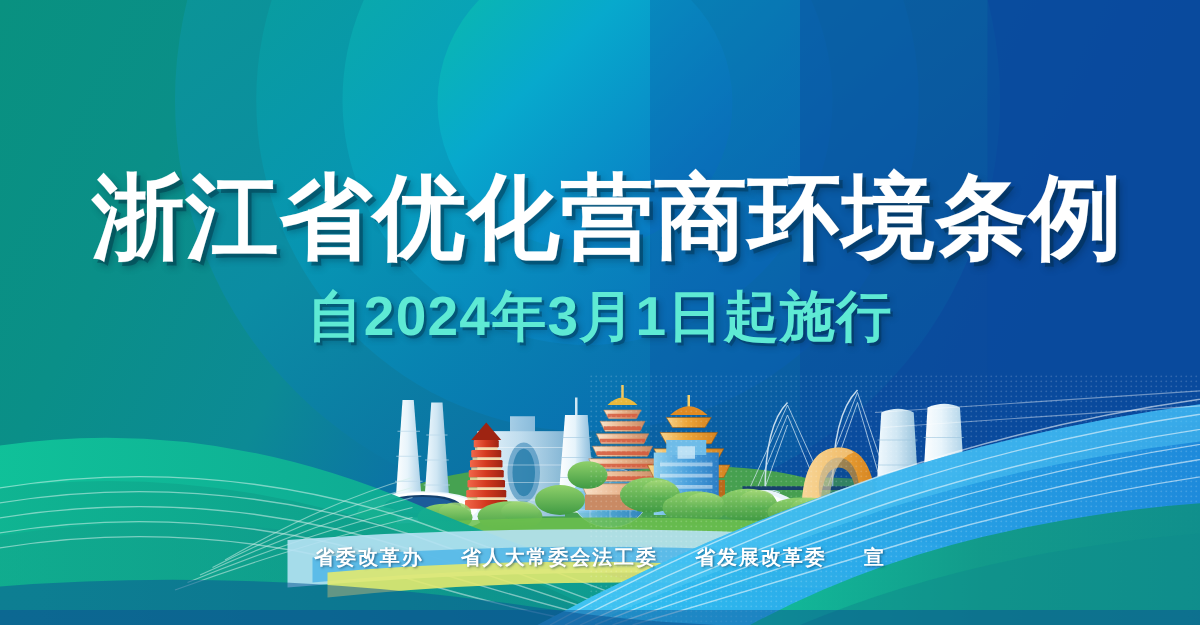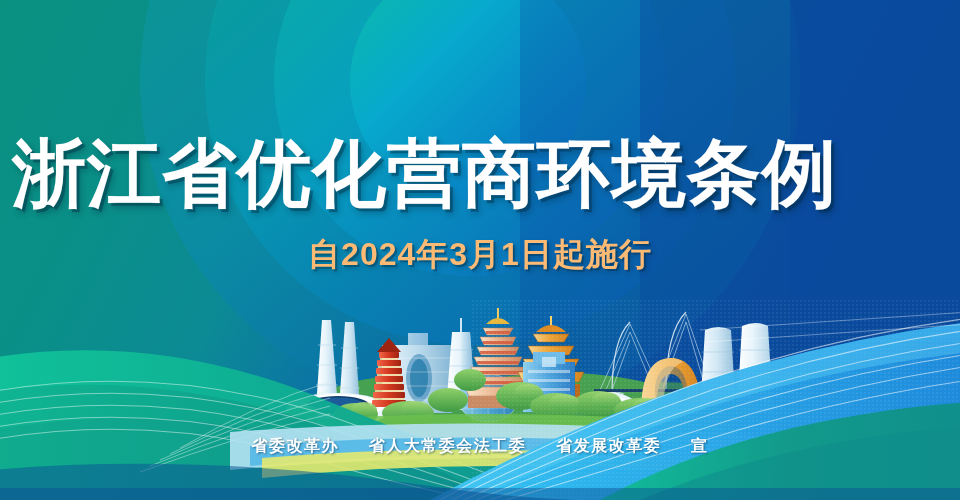--- a/index.html
+++ b/index.html
@@ -15,38 +15,38 @@
   }
   .svg-layer{position:absolute;left:0;top:0;width:960px;height:500px;display:block;}
 
   
   #text-block{
     position:absolute;left:0;top:0;width:960px;height:500px;
     z-index:40;pointer-events:none;
   }
   #title{
     position:absolute;left:0;top:130px;width:960px;
-    text-align:left;
+    text-align:center;
     color:#ffffff;
     font-size:74px;
     line-height:88px;
     font-weight:700;
     letter-spacing:1px;
     white-space:nowrap;
     text-shadow:
        3px 3px 0 rgba(0,40,60,.38),
        4px 5px 6px rgba(0,30,50,.30);
     padding-left: 12px;
     -webkit-text-stroke:0.5px rgba(255,255,255,.25);
   }
   #subtitle{
     position:absolute;left:0;top:232px;width:960px;
     text-align:center;
-    color:#fdba74;
-    font-size:32px;
+    color:#5eead4;
+    font-size:44px;
     line-height:44px;
     font-weight:700;
     letter-spacing:1px;
     white-space:nowrap;
     text-shadow:
        2px 2px 0 rgba(0,40,60,.35),
        3px 3px 5px rgba(0,30,50,.28);
   }
   #footer-credits{
     position:absolute;left:0;top:436px;width:960px;

